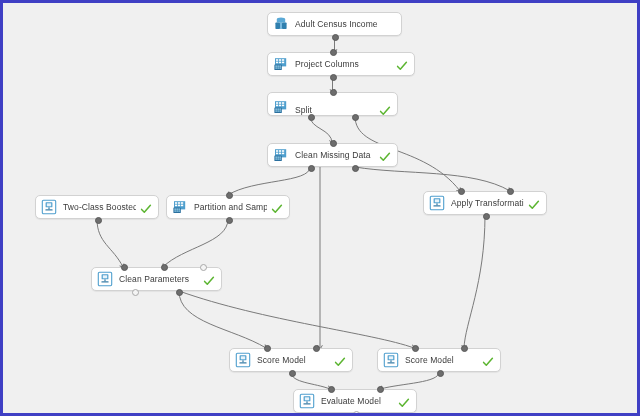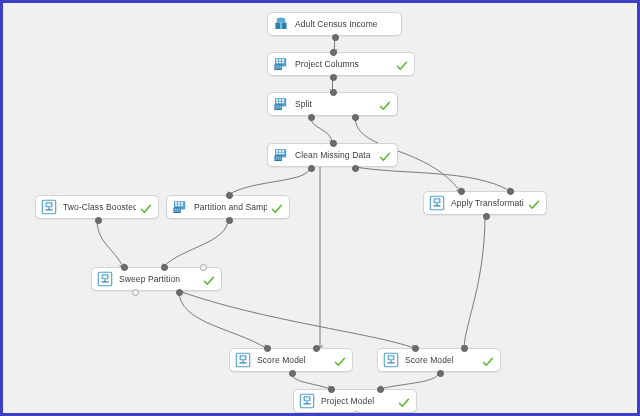--- a/index.html
+++ b/index.html
@@ -143,21 +143,21 @@
                 <rect x="6.4" y="11.4" width="1.5" height="1.3"></rect>
               </g>
             </svg></span>
           <span class="node-label">Project Columns</span>
           <span class="node-status"><svg viewBox="0 0 12 12" xmlns="http://www.w3.org/2000/svg">
               <path d="M1.6,6.4 L4.3,9.2 L10.4,2.2" fill="none" stroke="#5cb531" stroke-width="1.5" stroke-linecap="round" stroke-linejoin="round"></path>
             </svg></span>
           <span class="port filled" style="left: 62px; top: -4px;"></span>
           <span class="port filled" style="left: 62px; top: 21px;"></span>
         </div>
-        <div class="node" style="left: 264px; top: 89px; width: 131px;">
+        <div class="node" style="left: 264px; top: 89px; width: 131px; align-items: flex-end;">
           <span class="node-icon"><svg viewBox="0 0 16 16" xmlns="http://www.w3.org/2000/svg">
               <rect x="2" y="2.2" width="11.2" height="8.2" fill="#4f9fce"></rect>
               <g fill="#ffffff">
                 <rect x="3" y="3.2" width="2.2" height="1.6"></rect>
                 <rect x="6" y="3.2" width="2.2" height="1.6"></rect>
                 <rect x="9" y="3.2" width="2.2" height="1.6"></rect>
                 <rect x="3" y="5.6" width="2.2" height="1.6"></rect>
                 <rect x="6" y="5.6" width="2.2" height="1.6"></rect>
                 <rect x="9" y="5.6" width="2.2" height="1.6"></rect>
               </g>
@@ -267,21 +267,21 @@
           <span class="port filled" style="left: 58.5px; top: 21px;"></span>
         </div>
         <div class="node" style="left: 88px; top: 264px; width: 131px;">
           <span class="node-icon"><svg viewBox="0 0 16 16" xmlns="http://www.w3.org/2000/svg">
               <rect x="1.3" y="1.3" width="13.4" height="13.4" rx="1.2" fill="#ffffff" stroke="#4f9fce" stroke-width="1.1"></rect>
               <rect x="4.6" y="3.3" width="6.8" height="5" rx="0.6" fill="#4f9fce"></rect>
               <rect x="5.8" y="4.3" width="4.4" height="3" fill="#e8f3fa"></rect>
               <rect x="7.4" y="8.3" width="1.2" height="2.1" fill="#3b7fa8"></rect>
               <rect x="4.4" y="10.3" width="7.2" height="1.3" rx="0.5" fill="#3b7fa8"></rect>
             </svg></span>
-          <span class="node-label">Sweep Partition</span>
+          <span class="node-label">Clean Parameters</span>
           <span class="node-status"><svg viewBox="0 0 12 12" xmlns="http://www.w3.org/2000/svg">
               <path d="M1.6,6.4 L4.3,9.2 L10.4,2.2" fill="none" stroke="#5cb531" stroke-width="1.5" stroke-linecap="round" stroke-linejoin="round"></path>
             </svg></span>
           <span class="port filled" style="left: 29.25px; top: -4px;"></span>
           <span class="port filled" style="left: 68.55px; top: -4px;"></span>
           <span class="port hollow" style="left: 107.85px; top: -4px;"></span>
           <span class="port hollow" style="left: 39.73px; top: 21px;"></span>
           <span class="port filled" style="left: 84.27px; top: 21px;"></span>
         </div>
         <div class="node" style="left: 226px; top: 345px; width: 124px;">
@@ -317,21 +317,21 @@
           <span class="port filled" style="left: 58.5px; top: 21px;"></span>
         </div>
         <div class="node" style="left: 290px; top: 386px; width: 124px;">
           <span class="node-icon"><svg viewBox="0 0 16 16" xmlns="http://www.w3.org/2000/svg">
               <rect x="1.3" y="1.3" width="13.4" height="13.4" rx="1.2" fill="#ffffff" stroke="#4f9fce" stroke-width="1.1"></rect>
               <rect x="4.6" y="3.3" width="6.8" height="5" rx="0.6" fill="#4f9fce"></rect>
               <rect x="5.8" y="4.3" width="4.4" height="3" fill="#e8f3fa"></rect>
               <rect x="7.4" y="8.3" width="1.2" height="2.1" fill="#3b7fa8"></rect>
               <rect x="4.4" y="10.3" width="7.2" height="1.3" rx="0.5" fill="#3b7fa8"></rect>
             </svg></span>
-          <span class="node-label">Project Model</span>
+          <span class="node-label">Evaluate Model</span>
           <span class="node-status"><svg viewBox="0 0 12 12" xmlns="http://www.w3.org/2000/svg">
               <path d="M1.6,6.4 L4.3,9.2 L10.4,2.2" fill="none" stroke="#5cb531" stroke-width="1.5" stroke-linecap="round" stroke-linejoin="round"></path>
             </svg></span>
           <span class="port filled" style="left: 33.7px; top: -4px;"></span>
           <span class="port filled" style="left: 83.3px; top: -4px;"></span>
           <span class="port hollow" style="left: 58.5px; top: 21px;"></span>
         </div>
       </div>
   </div>
 </div>

